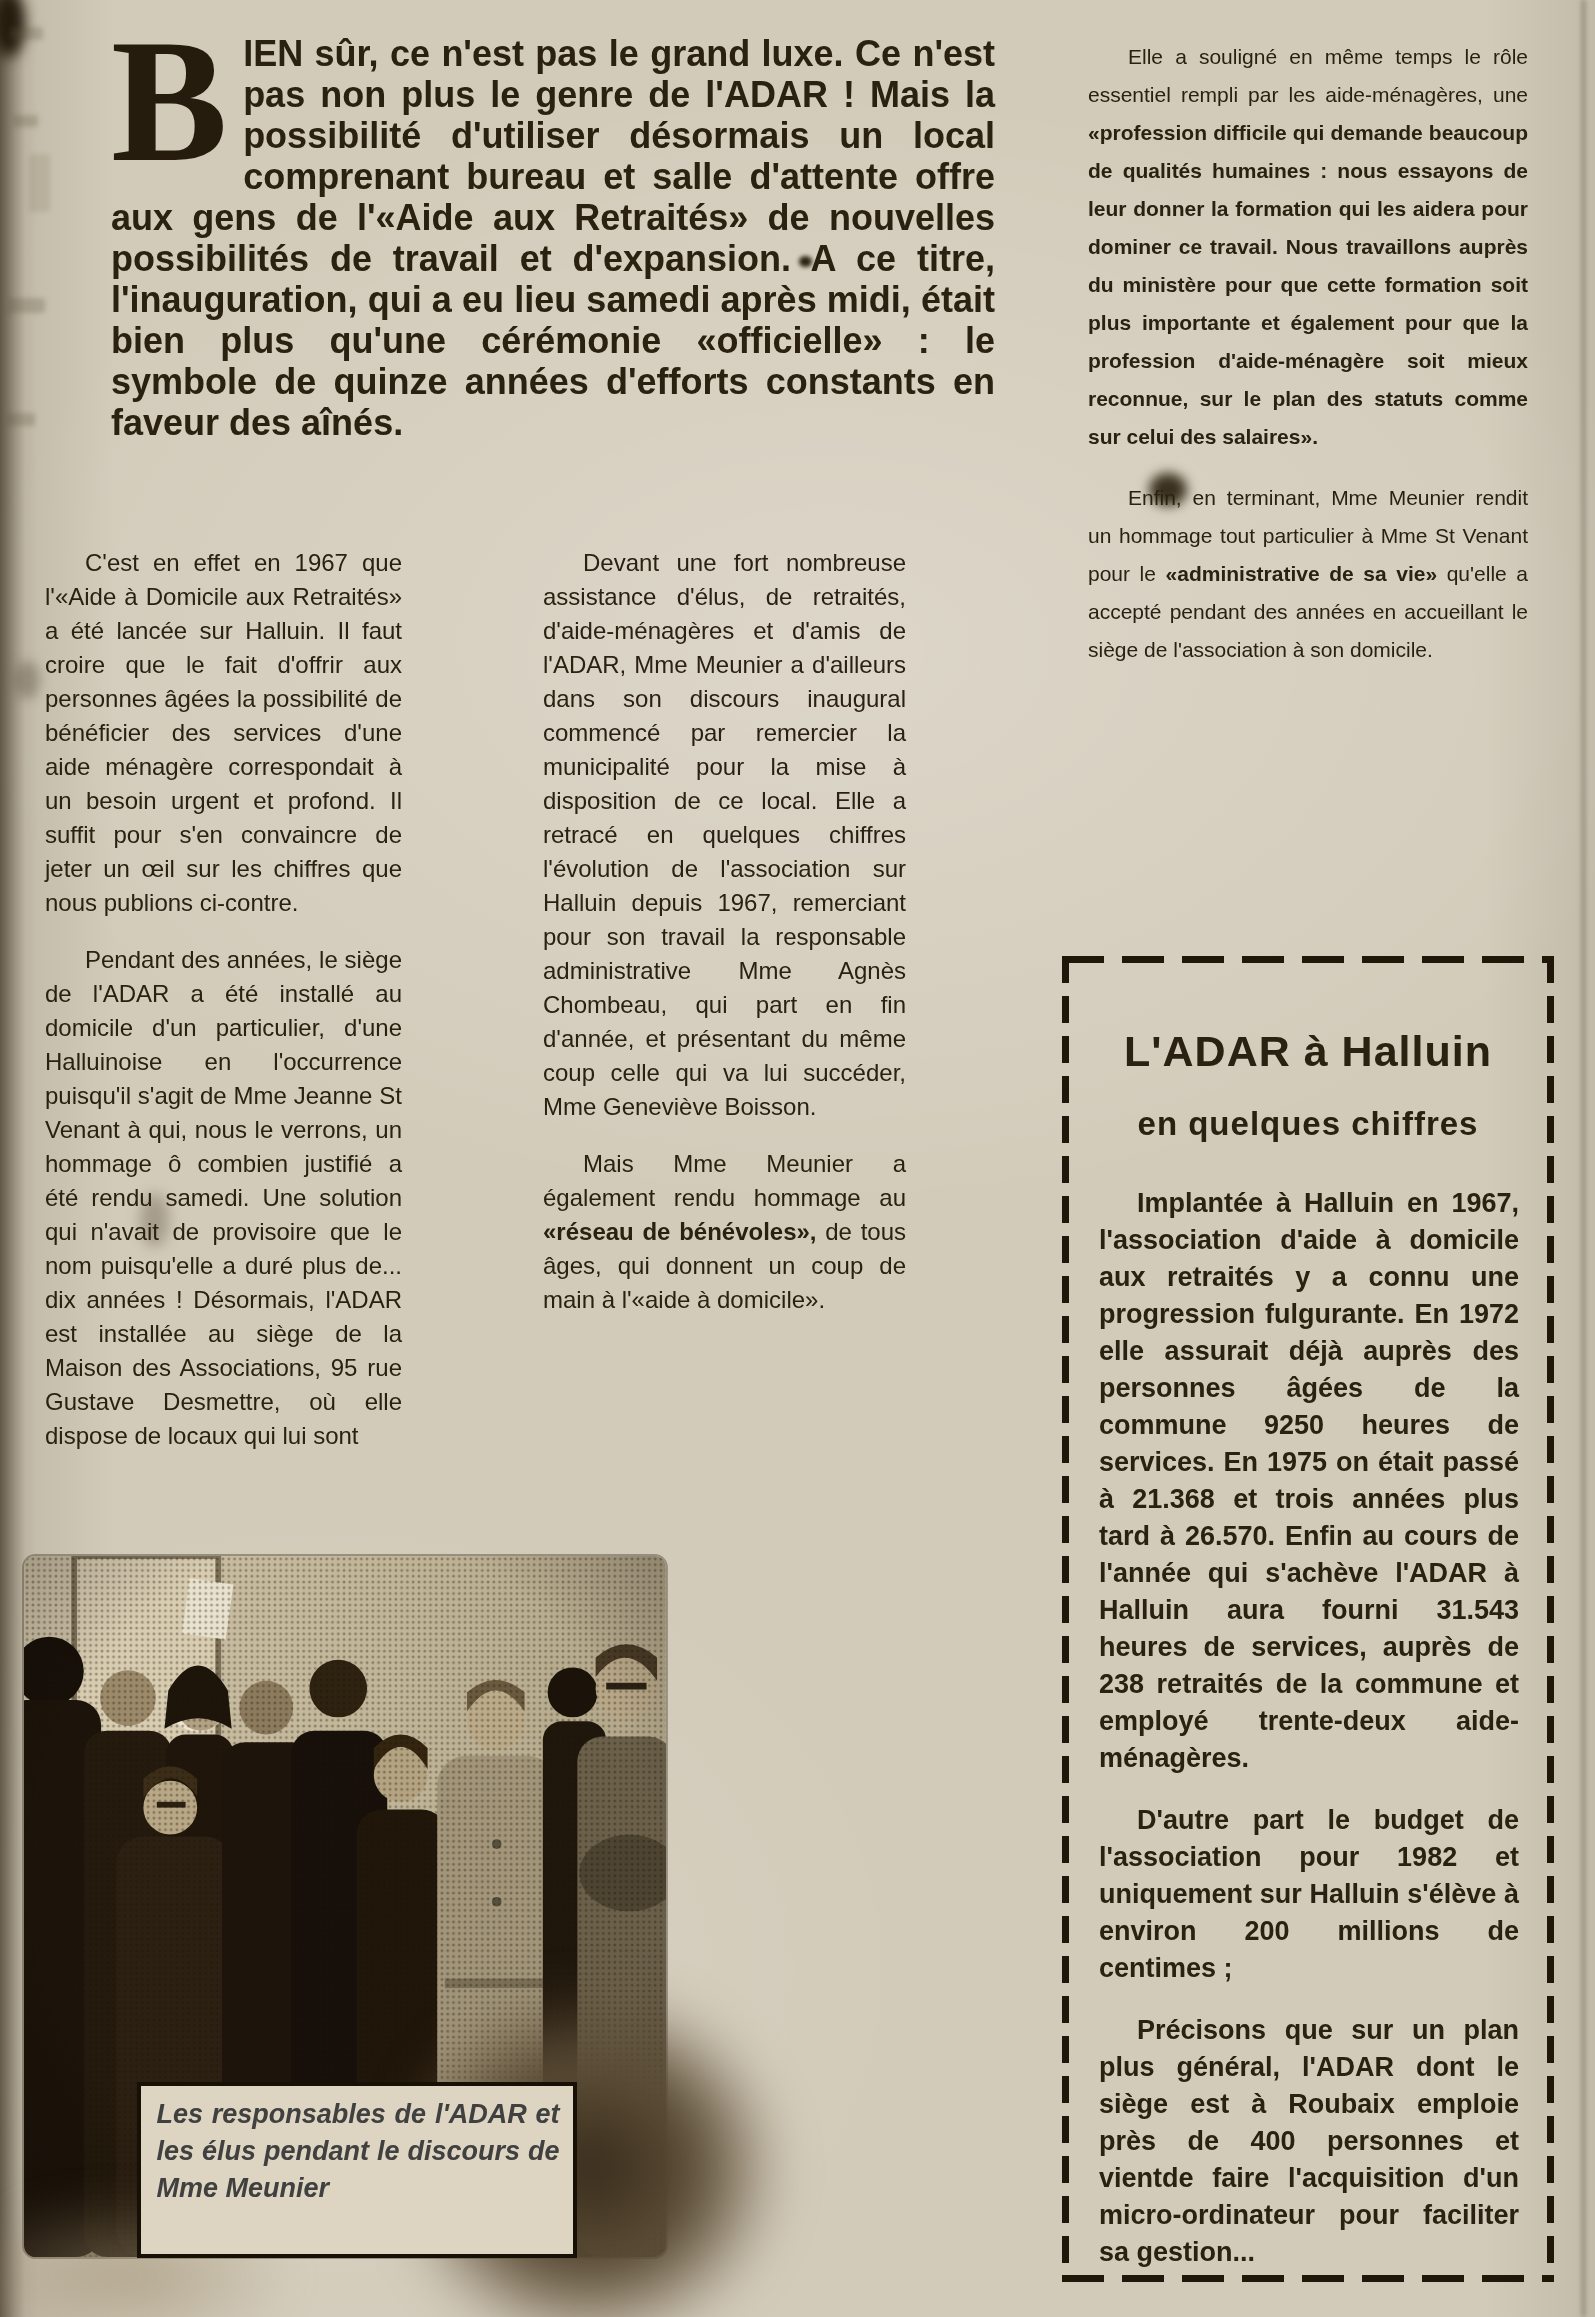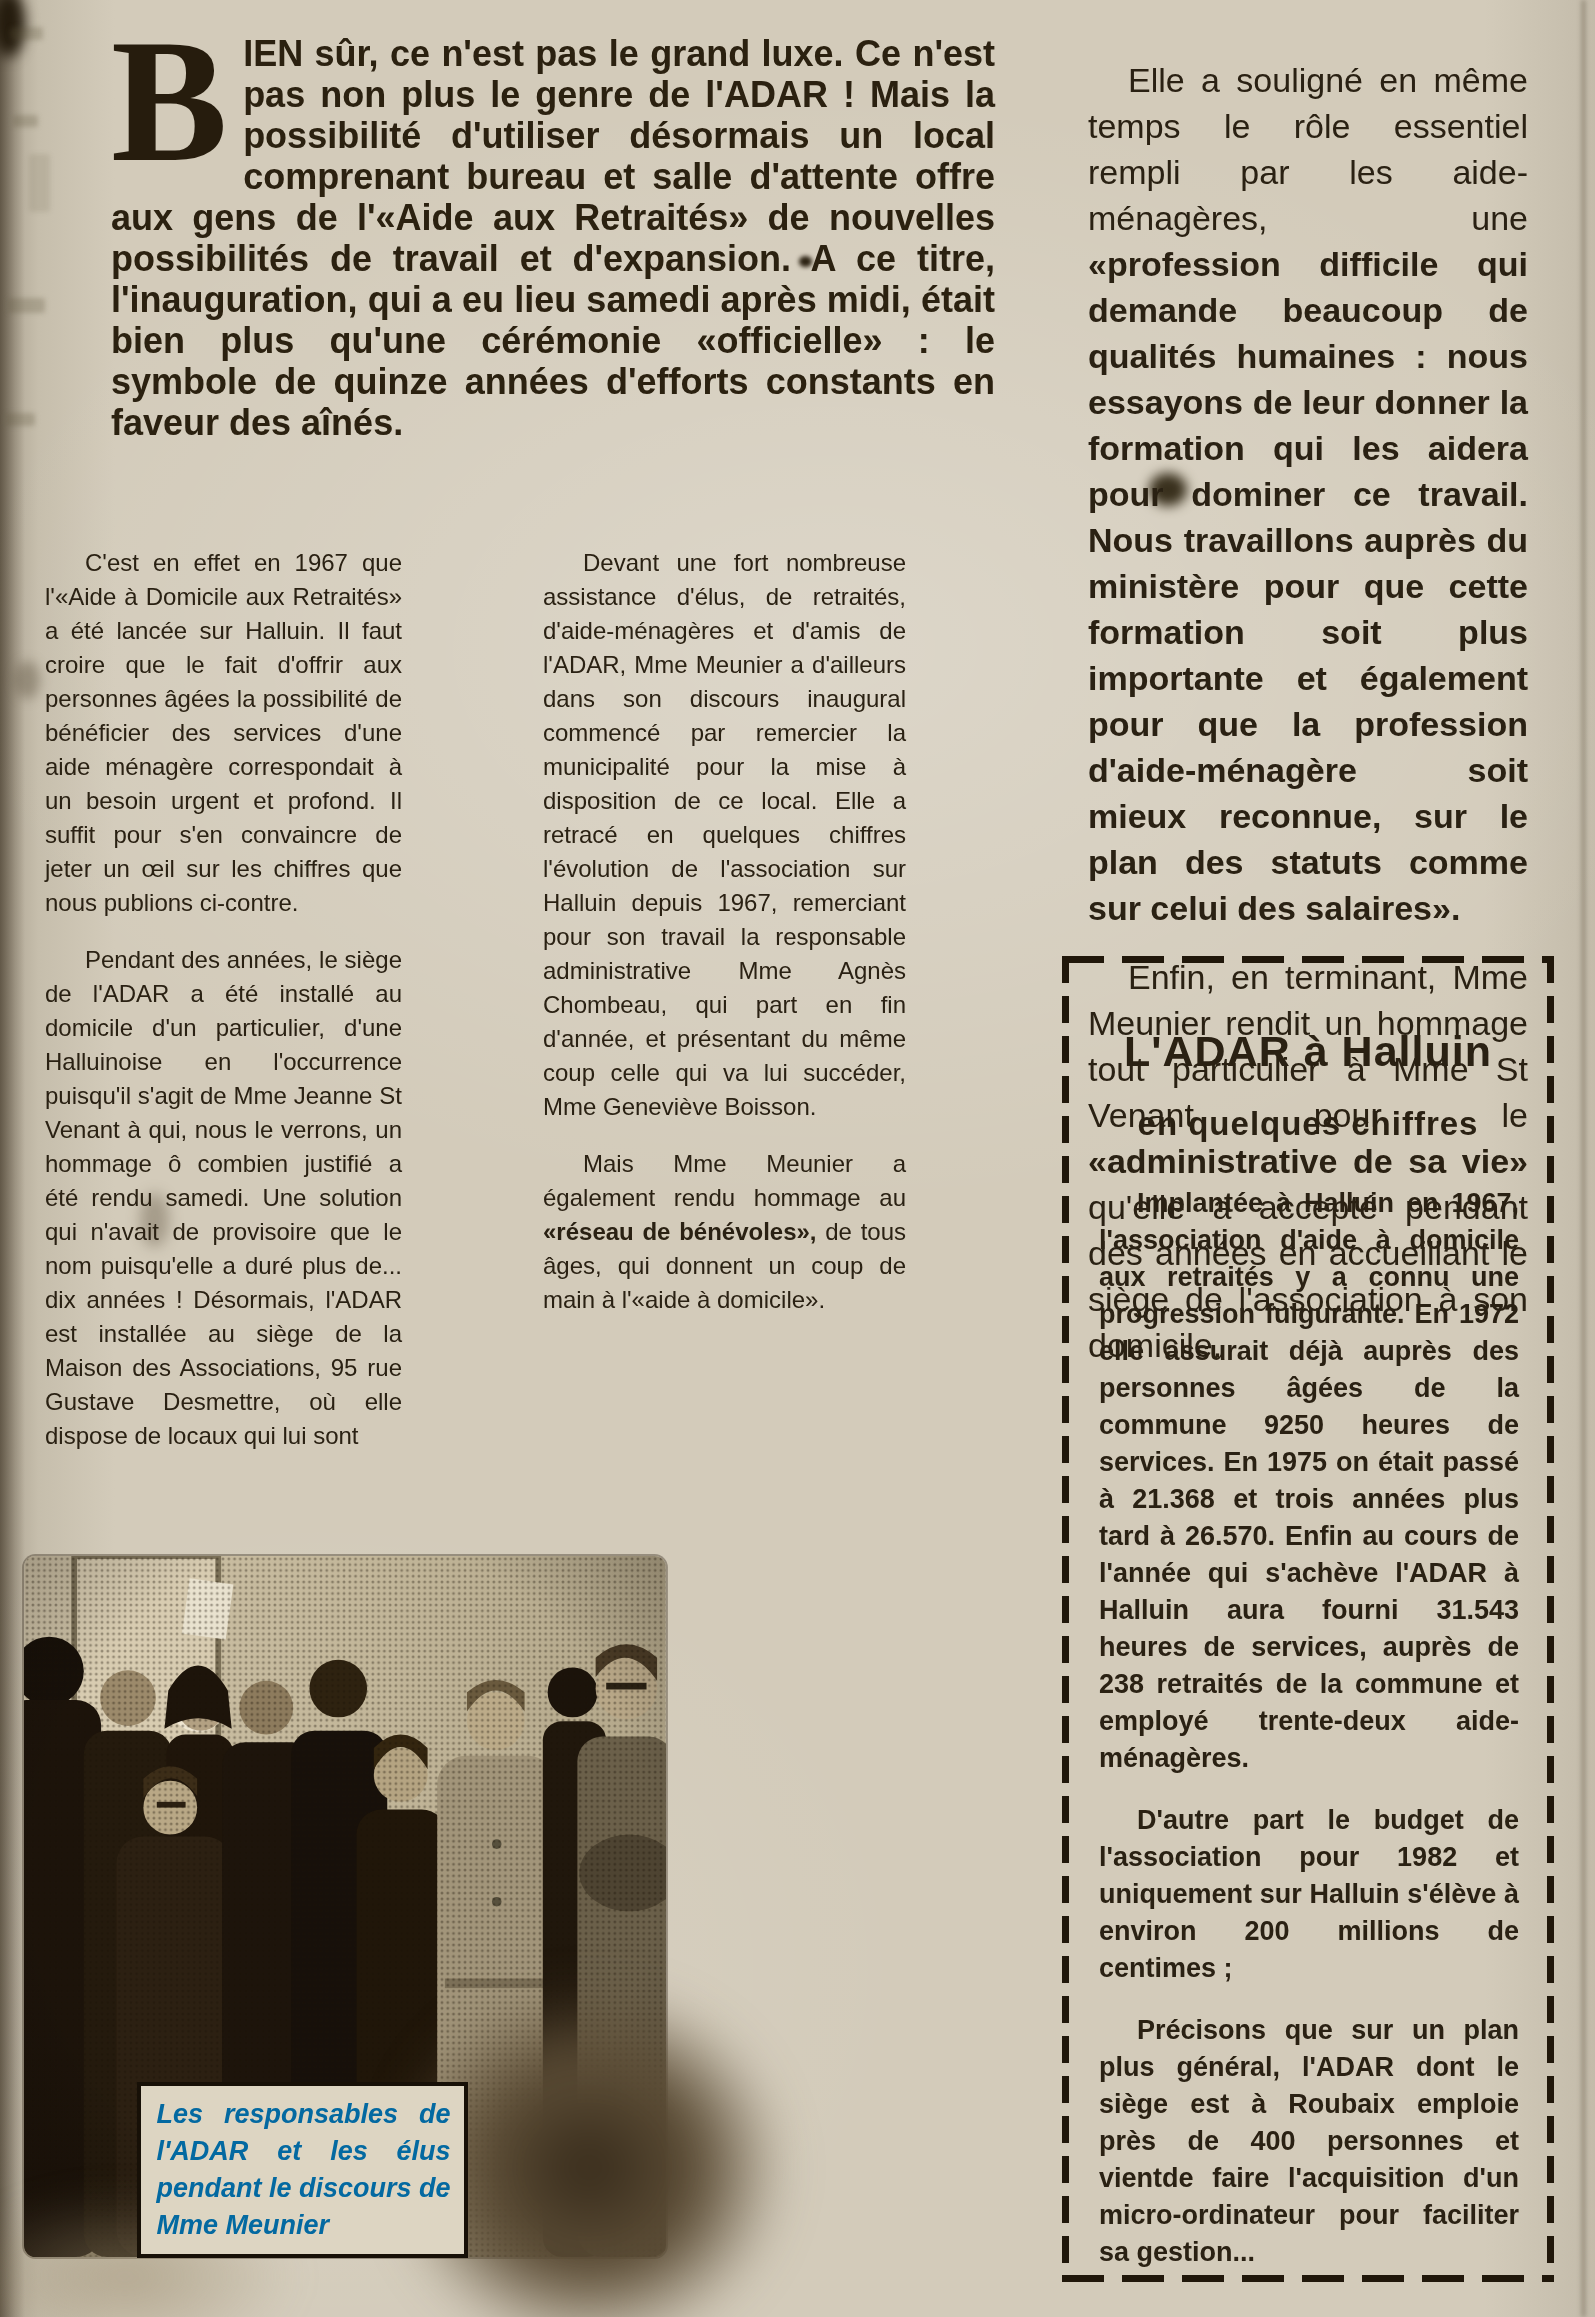--- a/index.html
+++ b/index.html
@@ -29,21 +29,21 @@
   .lede{position:absolute;left:111px;top:33px;width:884px;
     font-size:36px;line-height:41px;font-weight:700;text-align:justify;color:#2b2110;}
   .dropcap{float:left;font-family:"Liberation Serif",serif;font-weight:700;
     font-size:175px;line-height:121px;padding:7.7px 15.4px 5.8px 0;color:#261c0d;}
 
   
   .col{position:absolute;text-align:justify;}
   .col p{margin:0 0 23px 0;text-indent:40px;}
   .col-1{left:45px;top:546px;width:357px;font-size:24px;line-height:34px;}
   .col-2{left:543px;top:546px;width:363px;font-size:24px;line-height:34px;}
-  .col-3{left:1088px;top:38px;width:440px;font-size:34px;line-height:46px;margin-top:19px;}
+  .col-3{left:1088px;top:38px;width:440px;font-size:21px;line-height:38px;}
   .col span.bold, .caption, .box-body{font-weight:700;}
   span.bold{font-weight:700;}
 
   
   .stats-box{position:absolute;left:1062px;top:956px;width:492px;height:1326px;box-sizing:border-box;}
   .dash-h{position:absolute;left:0;right:0;height:6.7px;
     background:repeating-linear-gradient(90deg,#20170a 0 42px,transparent 42px 60px);}
   .dash-h.top{top:0;}
   .dash-h.bottom{bottom:0;}
   .dash-v{position:absolute;top:0;bottom:0;width:6.7px;
@@ -55,23 +55,23 @@
   .box-body{margin:42px 35px 0 37px;font-size:27px;line-height:37px;text-align:justify;}
   .box-body p{margin:0 0 25px 0;text-indent:38px;}
 
   
   .photo{position:absolute;left:24px;top:1556px;width:642px;height:701px;
     border-radius:11.5px;overflow:hidden;box-shadow:0 0 0 1.9px rgba(40,30,15,.35);}
   .blur-blob-1{position:absolute;left:392px;top:1985px;width:394px;height:365px;
     background:radial-gradient(closest-side,#352919,#5d4e37 55%,rgba(93,78,55,0));filter:blur(23px);}
   .blur-blob-2{position:absolute;left:-48px;top:2190px;width:346px;height:173px;
     background:radial-gradient(closest-side,rgba(150,135,105,.55),rgba(150,135,105,0));filter:blur(17.3px);}
-  .caption{position:absolute;left:137px;top:2082px;width:331px;height:176px;box-sizing:border-box;
+  .caption{position:absolute;left:137px;top:2082px;width:440px;height:176px;box-sizing:border-box;
     background:#ddd5c2;border:4.8px solid #171007;padding:9.6px 13.4px 7.7px 15.4px;
-    font-style:italic;font-size:27px;line-height:37px;color:#0369a1;text-align:justify;}
+    font-style:italic;font-size:27px;line-height:37px;color:#404040;text-align:justify;}
 </style>
 </head>
 <body>
 
 <div class="page">
 
   <div class="edge-shadow-left"></div>
   <div class="corner-blot"></div>
   <div class="ghost" style="left:9.6px;top:27px;width:33px;height:13.4px;"></div>
   <div class="ghost" style="left:13.4px;top:115px;width:25px;height:11.5px;"></div>

